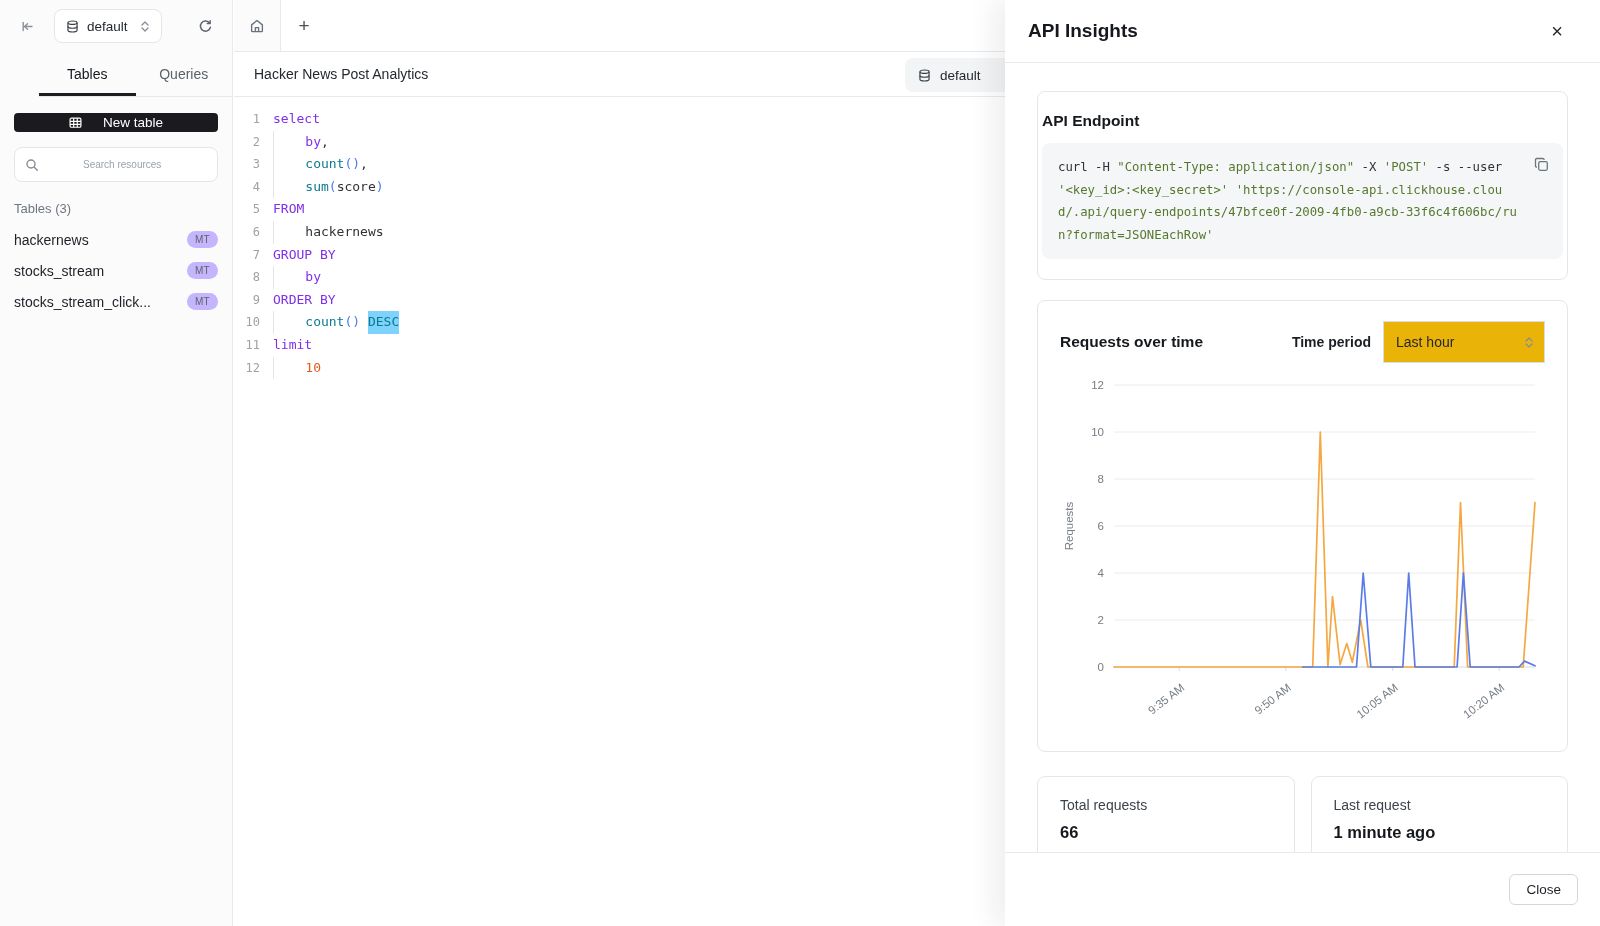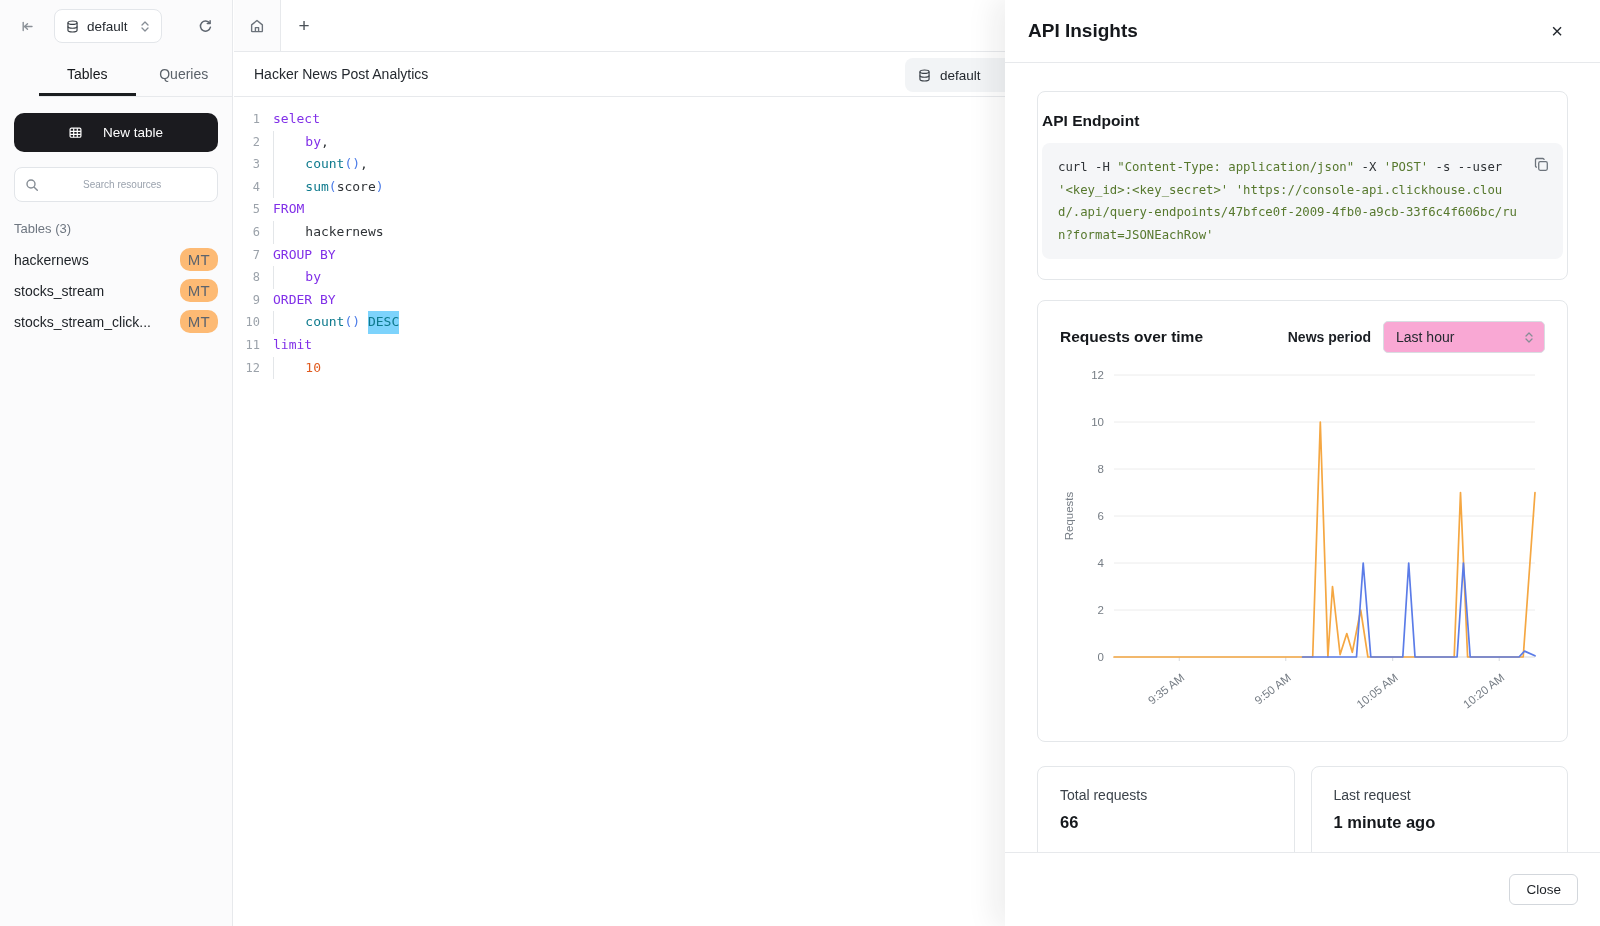--- a/index.html
+++ b/index.html
@@ -10,28 +10,28 @@
   
   .sidebar { position:absolute; left:0; top:0; width:233px; height:926px; background:#fbfbfc; border-right:1px solid #e7e9ec; }
   .sb-top { height:52px; display:flex; align-items:center; padding:0 14px; }
   .icon-btn { display:flex; align-items:center; justify-content:center; width:26px; height:26px; color:#868d95; cursor:pointer; }
   .db-pill { display:flex; align-items:center; gap:8px; height:34px; padding:0 11px; margin-left:14px; background:#fff; border:1px solid #e3e6ea; border-radius:8px; font-size:13.5px; color:#24292f; }
   .sb-top .refresh { margin-left:auto; color:#5f6670; }
   .sb-tabs { height:45px; display:flex; border-bottom:1px solid #e7e9ec;margin-left:39px; }
   .sb-tab { flex:1; display:flex; align-items:center; justify-content:center; font-size:14px; color:#5a6169; cursor:pointer; }
   .sb-tab.active { color:#15181c; font-weight:500; box-shadow:inset 0 -3px 0 #1b1d20; }
   .sb-body { padding:16px 14px; }
-  .new-table-btn { width:100%; height:39px; background:#1b1b1f; color:#fff; border:none; border-radius:10px; font-size:13.5px; display:flex; align-items:center; justify-content:center; gap:21px; cursor:pointer; font-family:inherit; }
+  .new-table-btn { width:100%; height:19px; background:#1b1b1f; color:#fff; border:none; border-radius:4px; font-size:13.5px; display:flex; align-items:center; justify-content:center; gap:21px; cursor:pointer; font-family:inherit; }
   .search-box { margin-top:15px; height:35px; background:#fff; border:1px solid #e2e5e9; border-radius:8px; display:flex; align-items:center; gap:8px; padding:0 10px; color:#9aa2ad; }
   .search-box span { font-size:10px;margin-left:36px; }
   .tables-label { margin-top:19px; font-size:13px; color:#6e7680; }
   .table-list { margin-top:8px; }
   .table-row { height:31px; display:flex; align-items:center; justify-content:space-between; cursor:pointer; }
   .table-name { font-size:14px; color:#1d2126; white-space:nowrap; overflow:hidden; }
-  .mt-badge { background:#fdba74; color:#5d646d; font-size:15px; border-radius:10px; padding:3px 8px; letter-spacing:.3px; }
+  .mt-badge { background:#c4b5fd; color:#5d646d; font-size:10px; border-radius:10px; padding:3px 8px; letter-spacing:.3px; }
 
   
   .main { position:absolute; left:234px; right:0; top:0; bottom:0; background:#fff; }
   .tabstrip { height:52px; display:flex; border-bottom:1px solid #e7e9ec; background:#fff; }
   .home-cell { width:47px; display:flex; align-items:center; justify-content:center; background:#fbfbfc; border-right:1px solid #e7e9ec; color:#6b727a; cursor:pointer; }
   .qtab { width:199px; display:flex; align-items:center; gap:11px; padding:0 17px; background:#fff; border-right:1px solid #e7e9ec; box-shadow:0 1px 0 #fff; font-size:14px; color:#1d2126; cursor:pointer; }
   .qtab .ticon { color:#3a4047; display:flex; }
   .plus-cell { width:46px; display:flex; align-items:center; justify-content:center; font-size:19px; color:#4b5158; cursor:pointer; }
   .editor-head { position:relative; height:45px; border-bottom:1px solid #e7e9ec; display:flex; align-items:center; padding:0 20px; }
   .editor-title { font-size:14px; color:#24292f; }
@@ -56,21 +56,21 @@
   .card { background:#fff; border:1px solid #e4e7ea; border-radius:8px; }
   .endpoint-card { padding:20px 4px; margin-bottom:20px; }
   .card-title { font-size:15.5px; font-weight:700; color:#15181c; }
   .codeblock { position:relative; margin-top:13px; background:#f5f6f8; border-radius:8px; padding:13px 46px 13px 16px; font-family:"DejaVu Sans Mono", monospace; font-size:12.3px; line-height:22.5px; color:#33383d; overflow-wrap:anywhere; word-break:break-all; }
   .str { color:#56782d; }
   .copy-btn { position:absolute; top:11px; right:12px; width:20px; height:20px; display:flex; align-items:center; justify-content:center; color:#6d747c; cursor:pointer; }
   .chart-card { padding:20px 22px 8px; }
   .chart-head { display:flex; align-items:center; }
   .chart-head .card-title { flex:1; }
   .tp-label { font-size:14px; font-weight:600; color:#1b1f24; margin-right:12px; }
-  .tp-select { height:32px; width:162px; border:1px solid #d9dde2; border-radius:5px; background:#f9a8d4; display:flex; align-items:center; justify-content:space-between; padding:0 10px 0 12px; font-size:14px; color:#24292f; cursor:pointer; }
+  .tp-select { height:42px; width:162px; border:1px solid #d9dde2; border-radius:0; background:#eab308; display:flex; align-items:center; justify-content:space-between; padding:0 10px 0 12px; font-size:14px; color:#24292f; cursor:pointer; }
   .chart-svg { display:block; margin-top:8px; }
   .stats-row { display:flex; gap:16px; margin-top:24px; }
   .stat-card { flex:1; padding:20px 22px; height:105px; }
   .stat-label { font-size:14px; color:#3c434b; }
   .stat-value { font-size:16.5px; font-weight:700; color:#15181c; margin-top:10px; }
   .panel-foot { flex:none; height:74px; border-top:1px solid #e7e9ec; display:flex; align-items:center; justify-content:flex-end; padding:0 22px; background:#fff; }
   .close-btn { border:1px solid #d3d7dc; background:#fff; border-radius:6px; padding:7px 16px; font-size:13.5px; color:#1d2126; font-family:inherit; cursor:pointer; }
   svg.ic { display:block; }
 </style>
 </head>
@@ -195,21 +195,21 @@
                 <rect x="4.4" y="4.4" width="8" height="8" rx="1.4"></rect>
                 <path d="M2.8 9.4h-.3A1.1 1.1 0 0 1 1.4 8.3V2.5a1.1 1.1 0 0 1 1.1-1.1h5.8a1.1 1.1 0 0 1 1.1 1.1v.3"></path>
               </svg>
           </span>
         <span class="plain">curl -H </span><span class="str">"Content-Type: application/json"</span><span class="plain"> -X </span><span class="str">'POST'</span><span class="plain"> -s --user </span><span class="str">'&lt;key_id&gt;:&lt;key_secret&gt;'</span><span class="plain"> </span><span class="str">'https://console-api.clickhouse.cloud/.api/query-endpoints/47bfce0f-2009-4fb0-a9cb-33f6c4f606bc/run?format=JSONEachRow'</span></div>
       </div>
 
       <div class="card chart-card">
         <div class="chart-head">
           <span class="card-title">Requests over time</span>
-          <span class="tp-label">News period</span>
+          <span class="tp-label">Time period</span>
           <div class="tp-select">
             <span>Last hour</span>
             <svg class="ic" width="10" height="13" viewBox="0 0 10 13" fill="none" stroke="#868d95" stroke-width="1.3" stroke-linecap="round" stroke-linejoin="round">
                 <path d="M2 5 5 2l3 3"></path>
                 <path d="M2 8l3 3 3-3"></path>
               </svg>
           </div>
         </div>
         <svg class="chart-svg" id="chart-svg" width="487" height="372" viewBox="0 0 487 372">
             <line x1="54" x2="475" y1="296" y2="296" stroke="#d6d9dd" stroke-width="1"></line>

